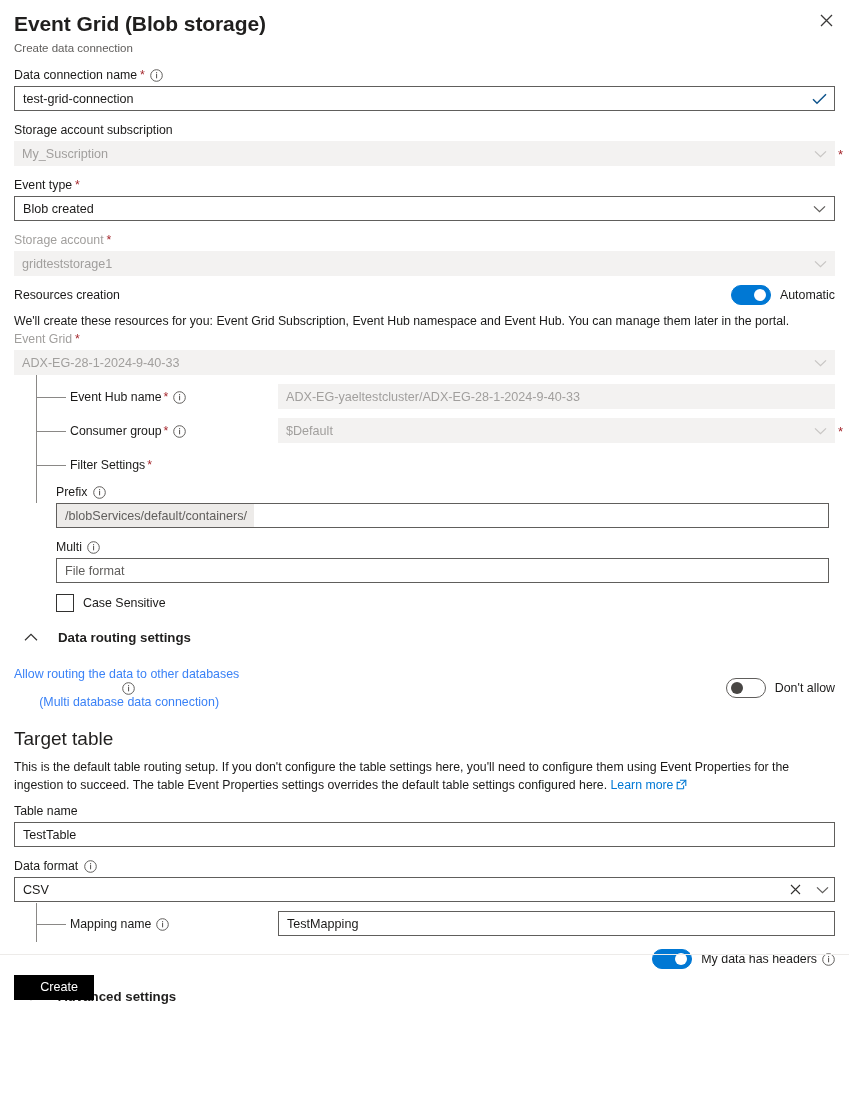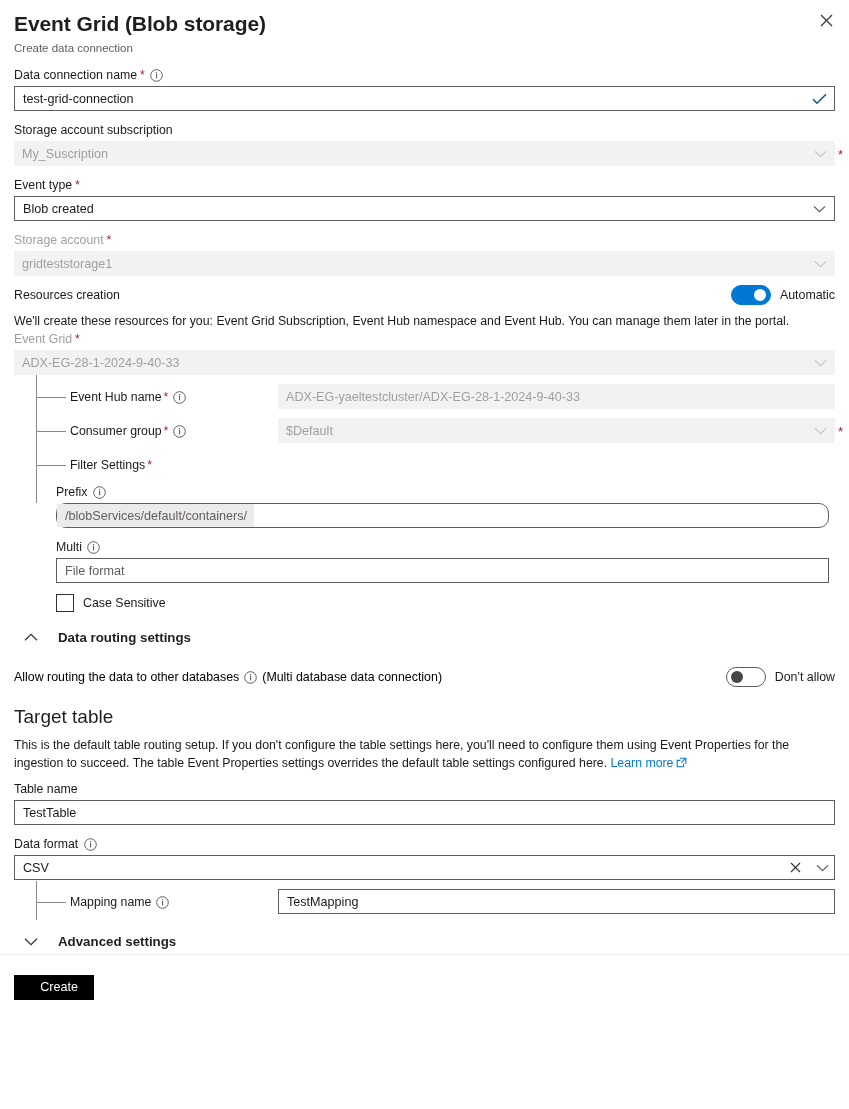--- a/index.html
+++ b/index.html
@@ -143,21 +143,21 @@
     position: absolute; left: 56px; top: 0;
     font-size: 12.3px; color: #1b1a19; line-height: 18px;
     display: flex; align-items: center;
   }
 
   
   .subblock { margin-left: 42px; margin-right: 6px; }
   .subblock .lbl { margin-bottom: 3px; }
 
   
-  .inp.combo { padding-left: 0; border-radius: 10px; }
+  .inp.combo { padding-left: 0; }
   .inp .fixed-pre {
     background: #edebe9; color: #605e5c;
     height: 100%; display: flex; align-items: center;
     padding: 0 7px 0 8px; font-size: 12.6px; flex: none;
   }
 
   
   .cbx-row { display: flex; align-items: center; gap: 9px; margin-top: 11px; margin-left: 42px; }
   .cbx {
     width: 18px; height: 18px; border: 1px solid #323130;
@@ -171,22 +171,22 @@
     margin-top: 18px; cursor: pointer; padding-left: 10px;
   }
   .sect-chev { color: #323130; display: flex; align-items: center; width: 14px; }
   .sect-title { font-size: 13.3px; font-weight: 600; color: #201f1e; padding-left: 8px; }
 
   .allow-row {
     display: flex; align-items: center; justify-content: space-between;
     margin-top: 22px;
   }
   .allow-txt {
-    font-size: 12.4px; color: #000000;
-    display: flex; align-items: center;
+    font-size: 12.4px; color: #3b82f6;
+    display: flex; align-items: center; flex-direction: column;
   }
 
   .grp-title {
     font-size: 19px; color: #201f1e; margin-top: 20px; line-height: 20px;
   }
   .grp-desc {
     font-size: 12.3px; color: #1b1a19; line-height: 18px; margin-top: 9px;
   }
   .lnk { color: #0078d4; text-decoration: none; cursor: pointer; }
   .ext-ico { display: inline-block; position: relative; top: 1px; margin-left: 3px; }
@@ -518,20 +518,37 @@
           </span>
         </span>
         <span class="tfield">
           <span class="inp">
             <span class="val">TestMapping</span>
           </span>
         </span>
       </div>
     </div>
 
+    <div class="hdr-row-tgl">
+      <span class="tgl-row">
+        <span class="tgl on">
+          <span class="knob"></span>
+        </span>
+        <span class="tgl-lbl">
+          <span>My data has headers</span>
+          <span class="info-ico">
+            <svg width="13" height="13" viewBox="0 0 13 13">
+                <circle cx="6.5" cy="6.5" r="5.8" fill="none" stroke="#605e5c" stroke-width="1"></circle>
+                <rect x="6" y="5" width="1.1" height="4.3" fill="#605e5c"></rect>
+                <rect x="6" y="3.1" width="1.1" height="1.2" fill="#605e5c"></rect>
+              </svg>
+          </span>
+        </span>
+      </span>
+    </div>
 
     <div class="sect" style="margin-top:20px">
       <span class="sect-chev">
         <svg width="14" height="9" viewBox="0 0 14 9">
             <path d="M1 1.8 L7 7.6 L13 1.8" stroke="#323130" stroke-width="1.2" fill="none"></path>
           </svg>
       </span>
       <span class="sect-title">Advanced settings</span>
     </div>
 

